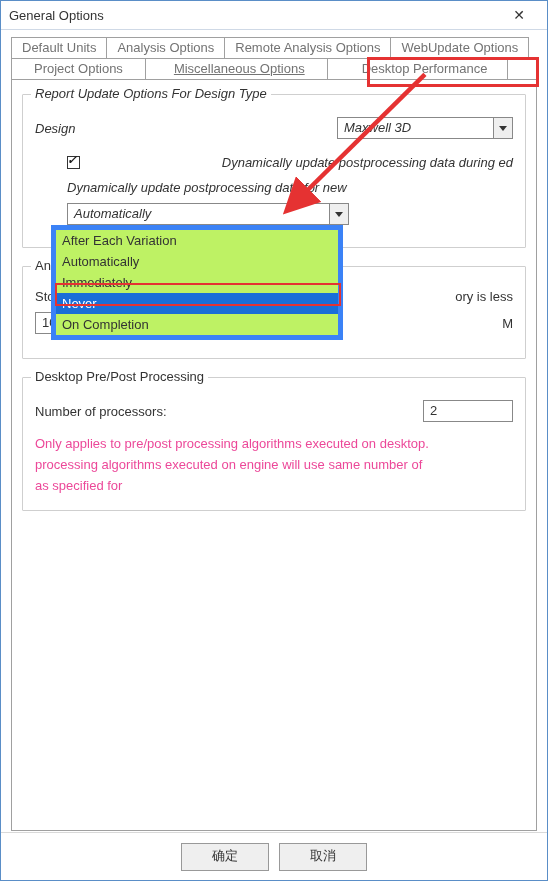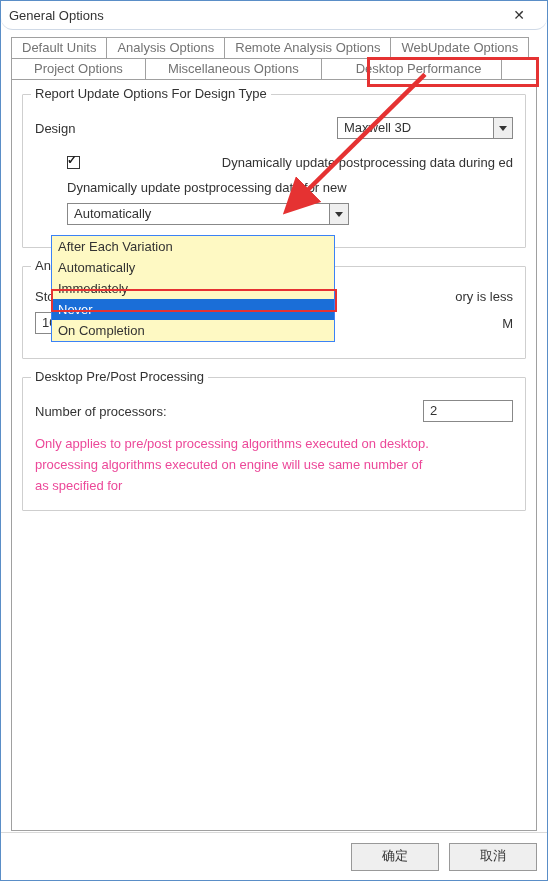--- a/index.html
+++ b/index.html
@@ -21,21 +21,20 @@
     background: #fff;
     position: relative;
   }
   .titlebar {
     height: 28px;
     border-bottom: 1px solid #cfd9e6;
     display: flex;
     align-items: center;
     padding: 0 8px;
     background: #ffffff;
-    border-radius: 12px;
   }
   .titlebar .title {
     flex: 1;
     font-size: 13px;
     color: #333;
   }
   .titlebar .close {
     width: 40px;
     height: 22px;
     text-align: center;
@@ -184,23 +183,22 @@
     margin-top: 12px;
   }
 
   
   .dropdown-popup {
     position: absolute;
     z-index: 20;
     left: 50px;
     top: 196px;
     width: 282px;
-    border: 1px solid #3b82f6;
-    background: #fef9c3;
-    margin-top: 10px;
+    border: 5px solid #3b82f6;
+    background: #bef264;
   }
   .dropdown-popup .item {
     padding: 2px 6px;
     font-size: 13px;
     line-height: 17px;
     white-space: nowrap;
   }
   .dropdown-popup .item.sel {
     background: #1a6ed8;
     color: #fff;
@@ -229,21 +227,21 @@
   
   .buttonbar {
     position: absolute;
     bottom: 0;
     height: 48px;
     right: 0;
     left: 0;
     border-top: 1px solid #d9d9d9;
     display: flex;
     align-items: center;
-    justify-content: flex-end;
+    justify-content: center;
     padding-right: 10px;
     box-sizing: border-box;
   }
   .btnstd {
     width: 86px;
     height: 26px;
     border: 1px solid #999;
     background: #efefef;
     margin-left: 10px;
     text-align: center;
@@ -266,27 +264,27 @@
       <div class="red-tab-highlight"></div>
 
       <div class="tabrow top">
         <div class="tab">Default Units</div>
         <div class="tab">Analysis Options</div>
         <div class="tab">Remote Analysis Options</div>
         <div class="tab">WebUpdate Options</div>
       </div>
       <div class="tabrow">
         <div class="tab" style="padding-left:22px;padding-right:22px;">Project Options</div>
-        <div class="tab" style="padding-left:22px;padding-right:22px;">Miscellaneous Options</div>
+        <div class="tab" style="padding-left:28px;padding-right:22px;text-decoration:underline;">Miscellaneous Options</div>
         <div class="tab sel" style="padding-left:34px;padding-right:20px;">Desktop Performance</div>
       </div>
 
       <div class="tabpanel">
 
-        <div class="group" style="margin-top:4px;">
+        <div class="group" style="margin-top:4px;font-style:italic;">
           <div class="legend">Report Update Options For Design Type</div>
 
           <div class="row">
             <div class="label" style="min-width:60px;">Design</div>
             <div class="combo" style="width:176px;">
               <div class="val">Maxwell 3D</div>
               <div class="btn"></div>
             </div>
           </div>
 

